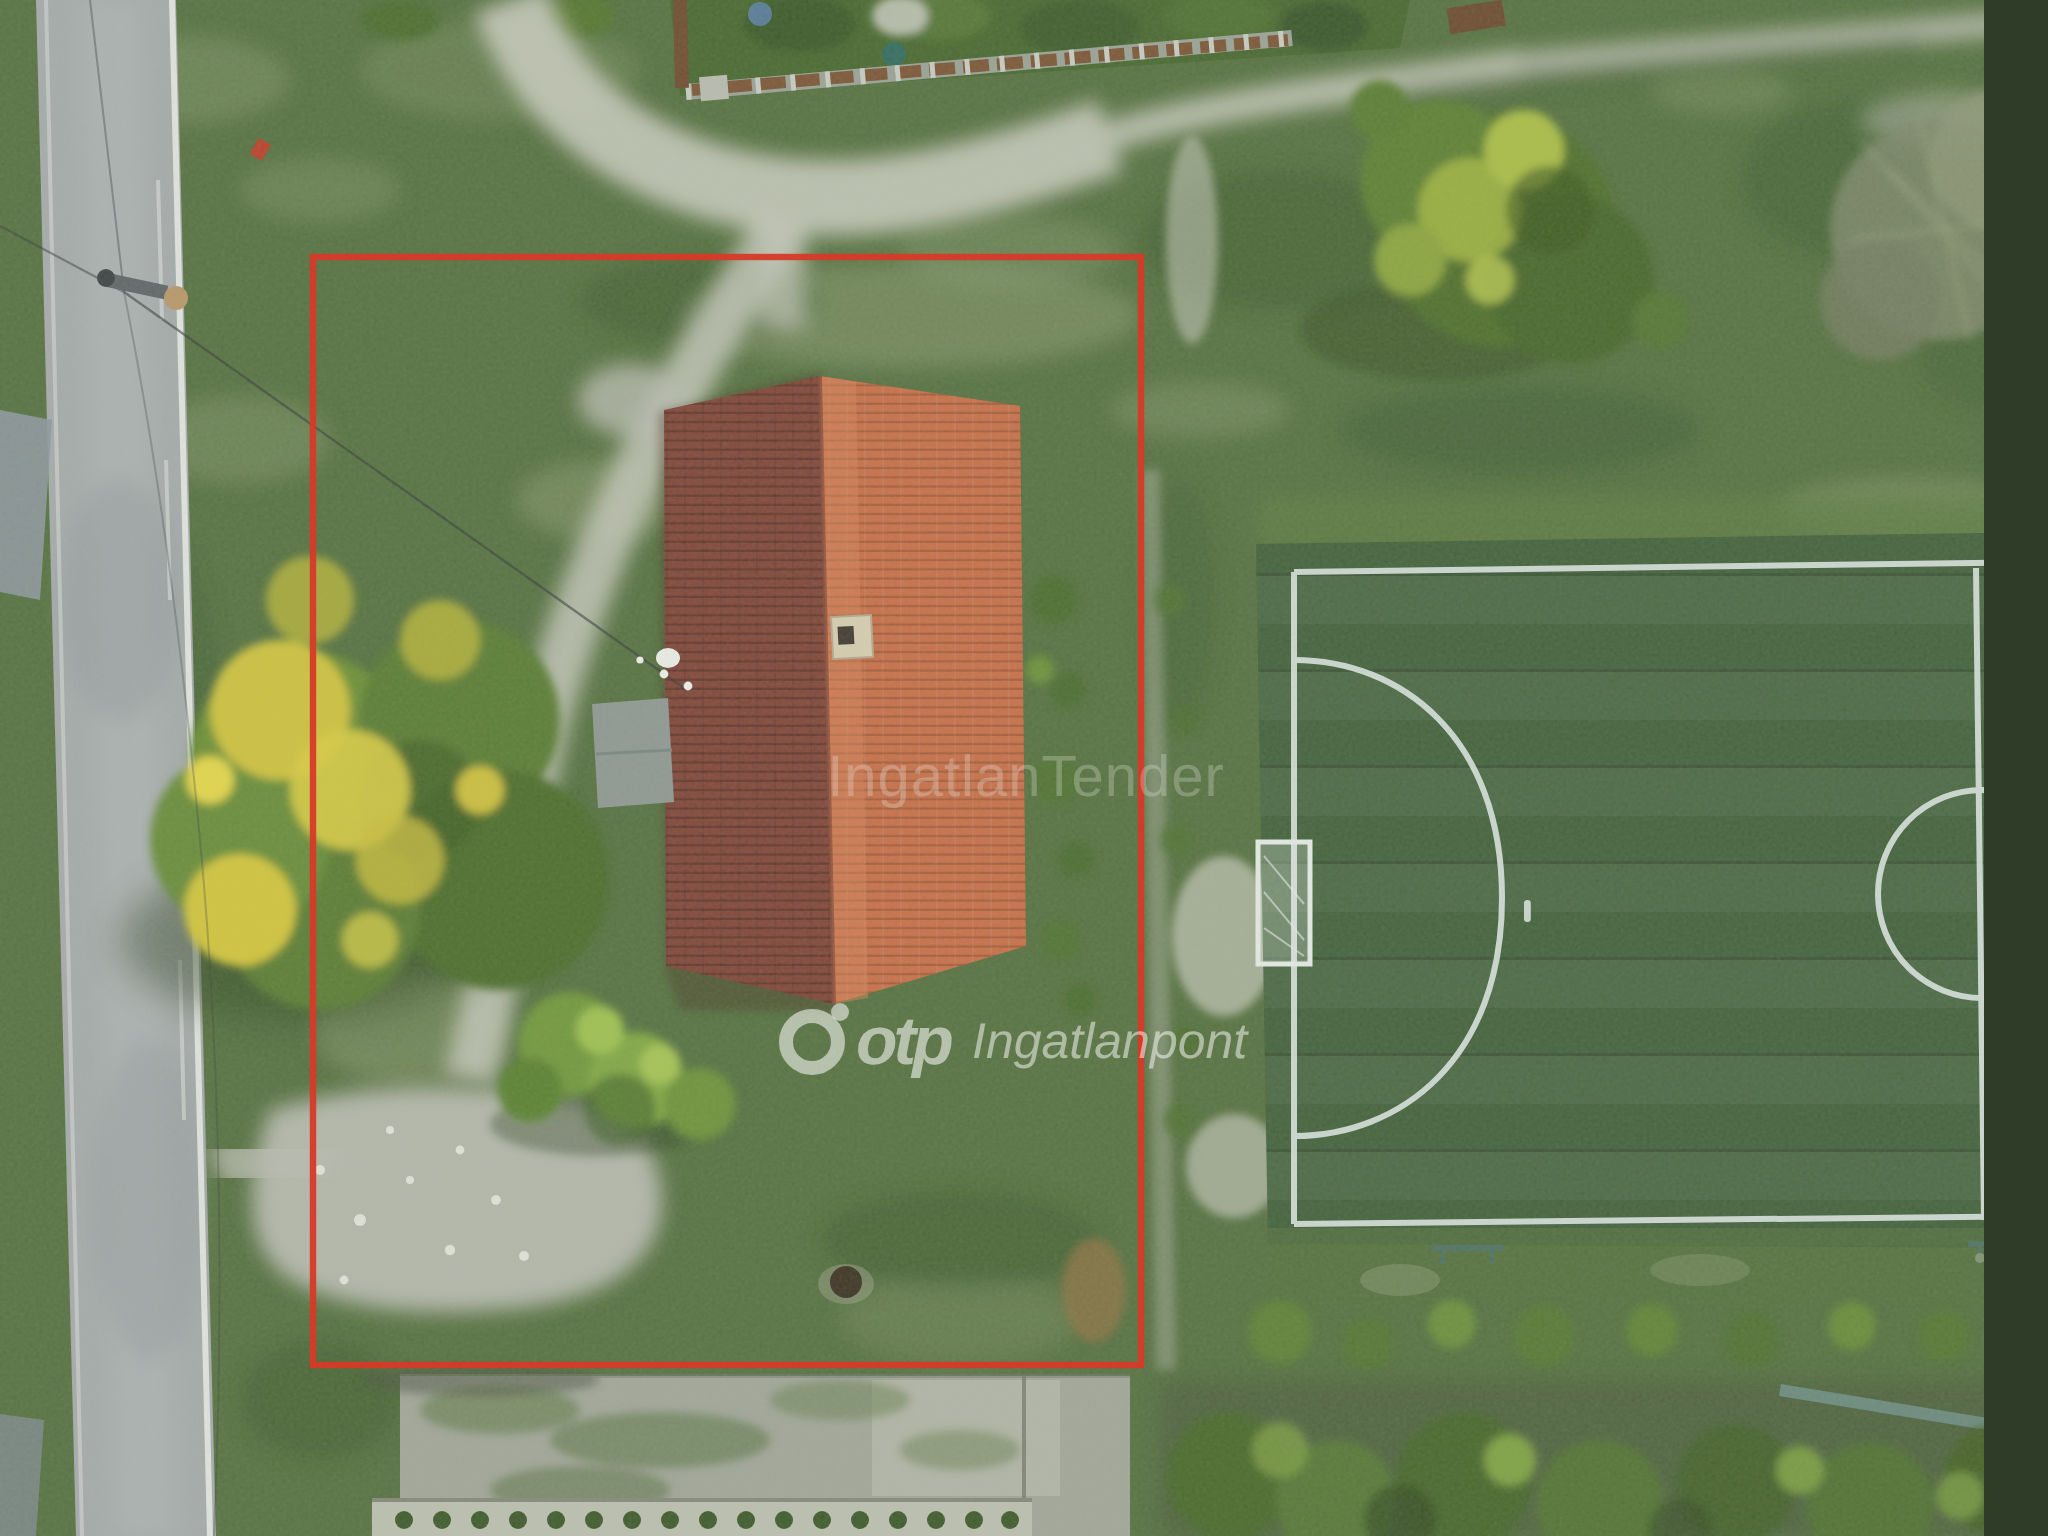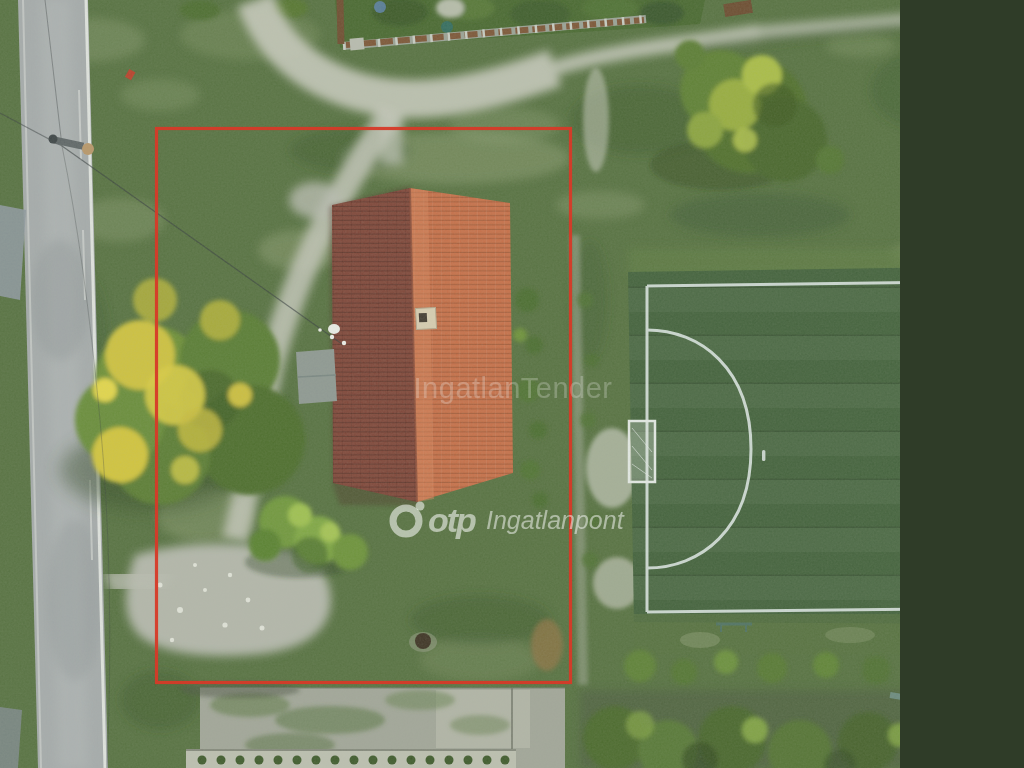--- a/index.html
+++ b/index.html
@@ -1,16 +1,16 @@
 <!DOCTYPE html>
 <html><head>
 <meta charset="utf-8">
 <style>
   html,body{margin:0;padding:0;background:#2f3c28;}
-  .photo-frame{position:relative;width:900px;height:768px;overflow:hidden;background:#fef9c3;}
+  .photo-frame{position:relative;width:992px;height:768px;overflow:hidden;background:#fef9c3;}
   svg{display:block;}
   text{font-family:"Liberation Sans", sans-serif;}
   .wm-center{font-family:"Liberation Sans", sans-serif;}
   .wm-bold{font-weight:bold;font-style:italic;}
   .wm-light{font-style:italic;}
 </style>
 </head>
 <body>
 
 <div class="photo-frame">

